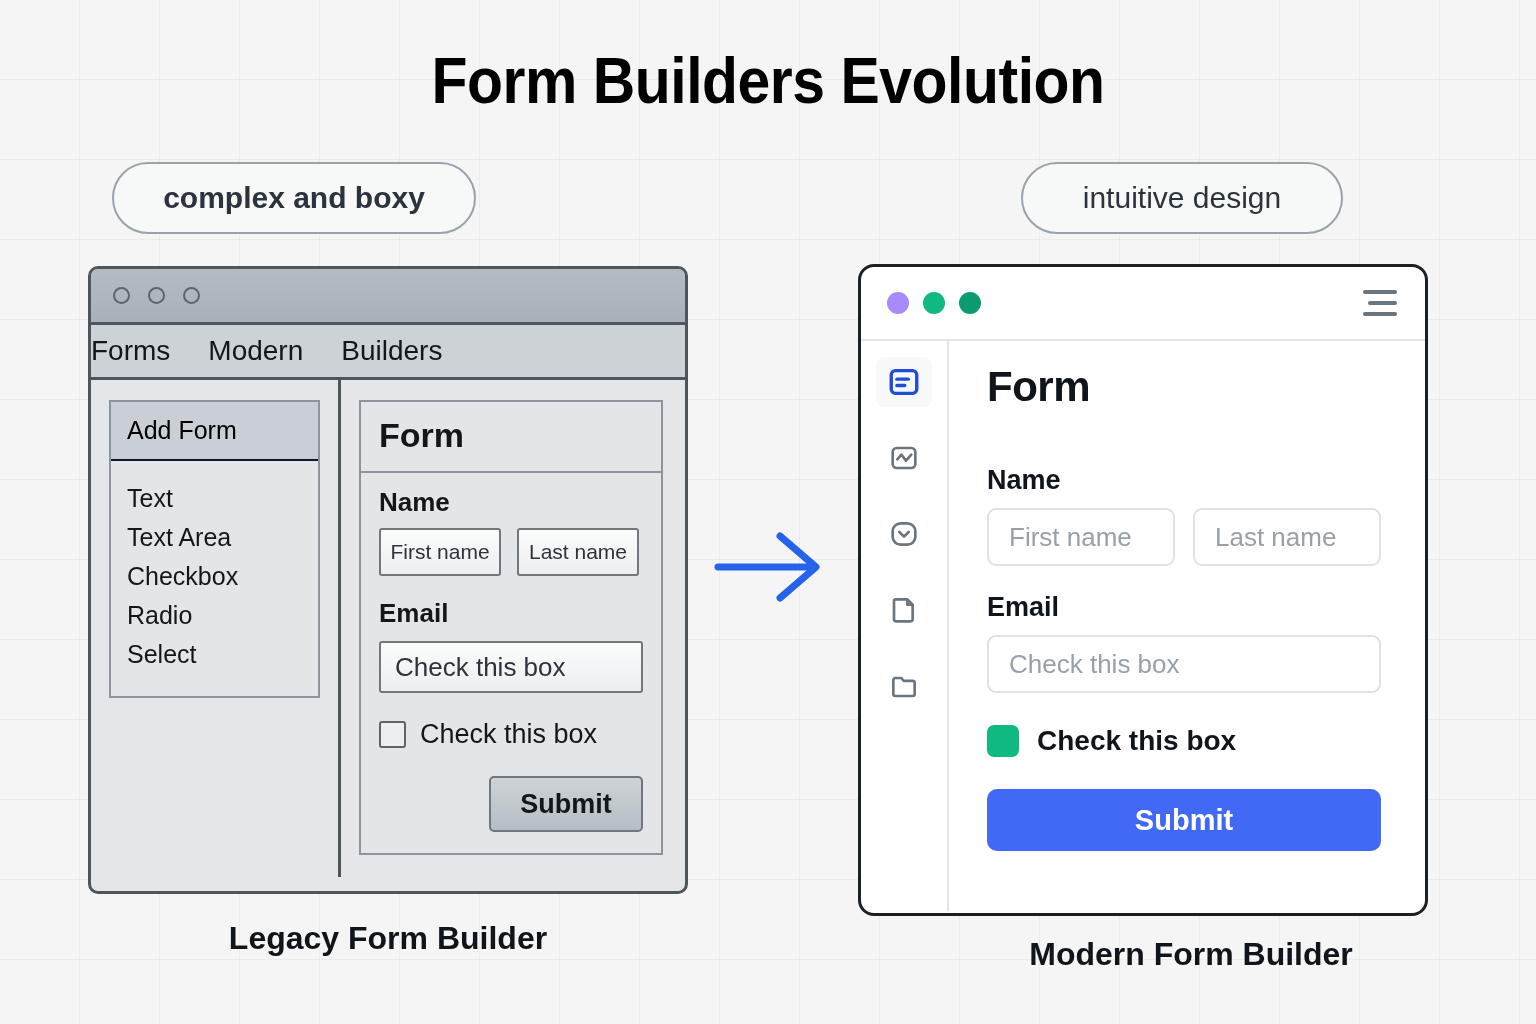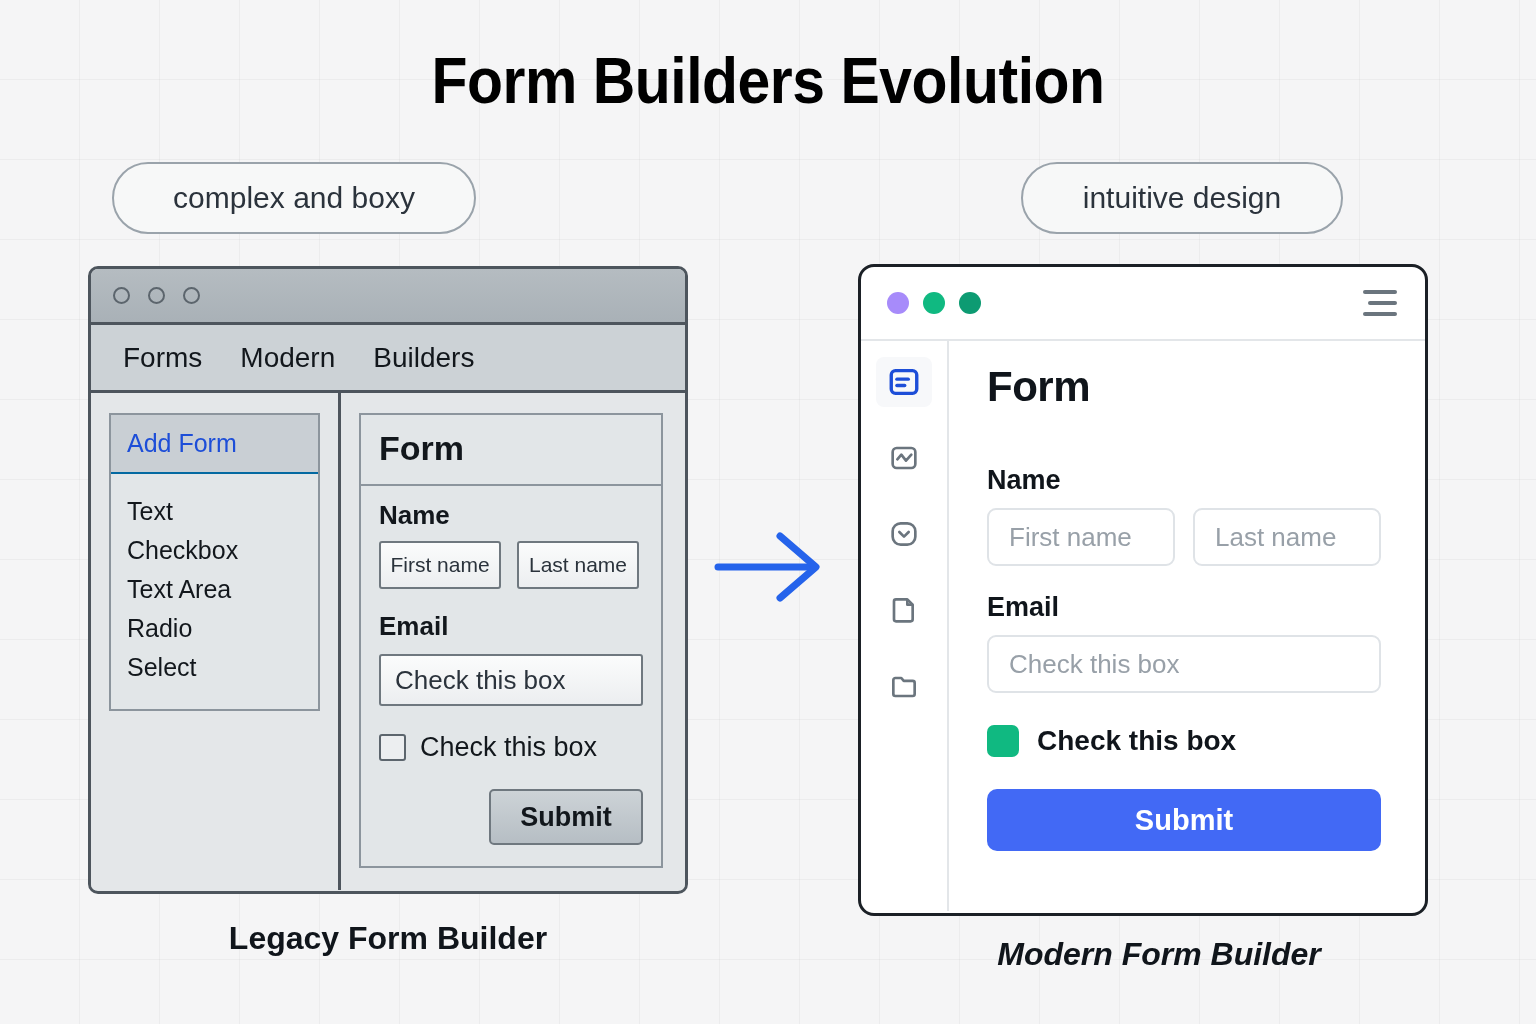--- a/index.html
+++ b/index.html
@@ -35,21 +35,21 @@
   .pill {
     position: absolute;
     display: flex; align-items: center; justify-content: center;
     border: 2px solid #9aa3ab;
     border-radius: 999px;
     background: #f7f8f8;
     color: #2b333c;
     font-size: 30px;
     box-sizing: border-box;
   }
-  .pill-left  { left: 112px;  top: 162px; width: 364px; height: 72px; }
+  .pill-left  { left: 112px;  top: 162px; width: 364px; height: 72px; font-weight: bold; }
   .pill-right { left: 1021px; top: 162px; width: 322px; height: 72px; justify-content: center; }
 
   
   .arrow-wrap {
     position: absolute;
     left: 712px; top: 522px;
     width: 120px; height: 90px;
   }
 
   
@@ -73,25 +73,24 @@
   }
   .legacy-dot {
     width: 17px; height: 17px;
     border-radius: 50%;
     border: 2px solid #5c656d;
     background: transparent;
     margin-right: 18px;
     box-sizing: border-box;
   }
   .legacy-menubar {
-    height: 68px;
+    height: 55px;
     background: #ccd2d6;
     border-bottom: 3px solid #4d555d;
     display: flex; align-items: center;
-    padding-left: 32px;
     box-sizing: border-box;
     gap: 38px;
   }
   .legacy-menu-item {
     font-size: 28px;
     color: #12171c;
   }
   .legacy-body {
     display: flex;
     height: calc(100% - 125px);
@@ -103,24 +102,24 @@
     box-sizing: border-box;
     padding: 20px 18px;
   }
   .palette {
     border: 2px solid #8c959d;
     background: #dfe3e6;
     box-sizing: border-box;
   }
   .palette-header {
     background: #c9cfd4;
-    border-bottom: 2px solid #0369a1;
+    border-bottom: 2px solid #0f172a;
     padding: 14px 16px;
     font-size: 25px;
-    color: #1d4ed8;
+    color: #000000;
   }
   .palette-list {
     padding: 18px 16px 22px 16px;
     background: #e2e6e8;
   }
   .palette-item {
     font-size: 25px;
     color: #12171c;
     padding: 5px 0;
   }
@@ -305,21 +304,21 @@
 
   
   .caption {
     position: absolute;
     font-size: 32px;
     font-weight: bold;
     color: #10151b;
     text-align: center;
   }
   .caption-left  { left: 88px;  top: 920px; width: 600px; }
-  .caption-right { left: 874px; top: 936px; width: 570px; font-style: italic; }
+  .caption-right { left: 906px; top: 936px; width: 570px; }
 </style>
 </head>
 <body>
 
 <div class="page-title">Form Builders Evolution</div>
 
 <div class="pill pill-left">
   <span>complex and boxy</span>
 </div>
 <div class="pill pill-right">
@@ -347,22 +346,22 @@
     <span class="legacy-menu-item">Builders</span>
   </div>
 
   <div class="legacy-body">
 
     <div class="legacy-left-pane">
       <div class="palette">
         <div class="palette-header">Add Form</div>
         <div class="palette-list">
           <div class="palette-item">Text</div>
+          <div class="palette-item">Text Area</div>
           <div class="palette-item">Checkbox</div>
-          <div class="palette-item">Text Area</div>
           <div class="palette-item">Radio</div>
           <div class="palette-item">Select</div>
         </div>
       </div>
     </div>
 
     <div class="legacy-right-pane">
       <div class="legacy-form-card">
         <div class="legacy-form-header">Form</div>
         <div class="legacy-form-body">

